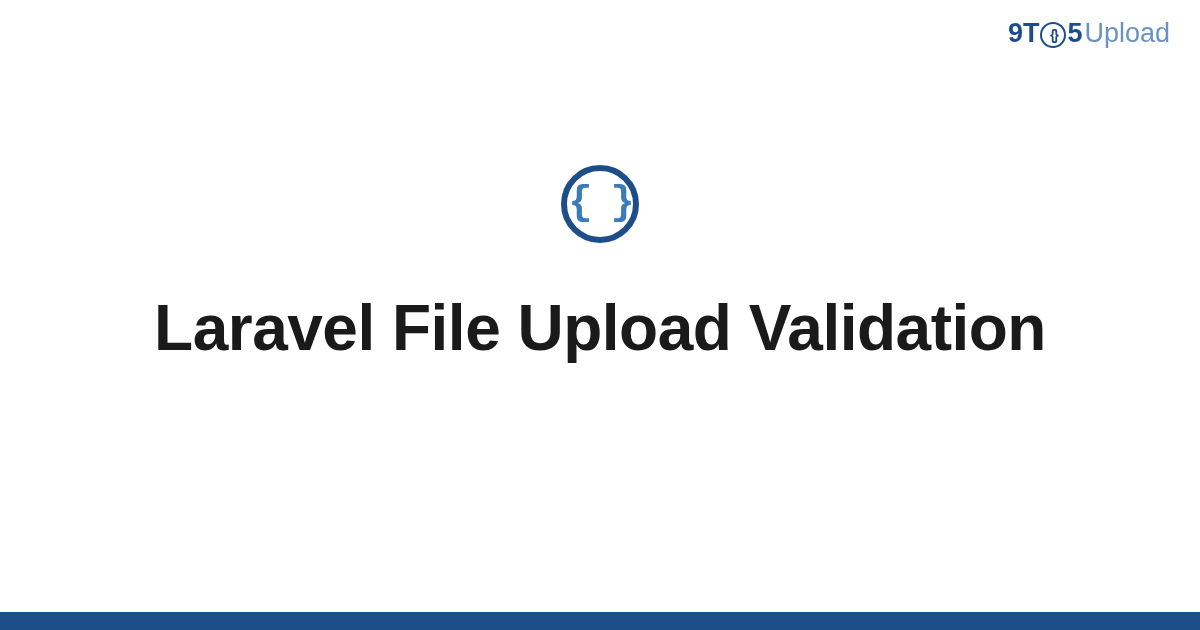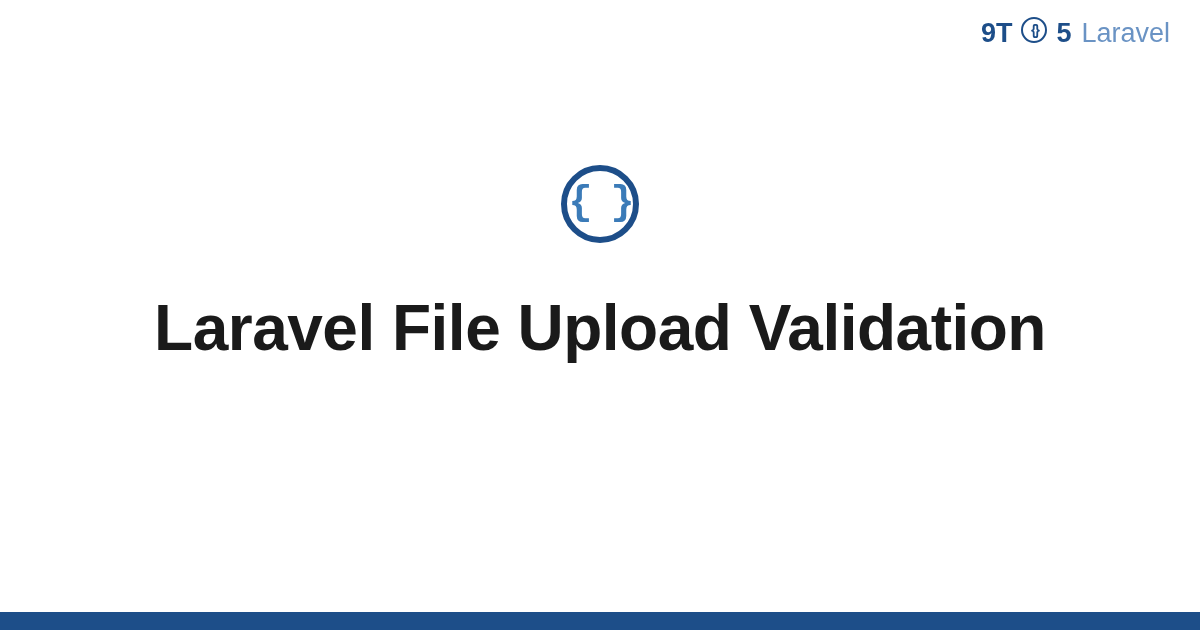--- a/index.html
+++ b/index.html
@@ -13,24 +13,23 @@
       background: #ffffff;
       font-family: Arial, Helvetica, sans-serif;
       position: relative;
       overflow: hidden;
     }
     .logo-container {
       position: absolute;
       top: 18px;
       right: 30px;
       display: flex;
-      align-items: flex-start;
+      align-items: flex-end;
       font-size: 27px;
       font-weight: 500;
-      gap: 8px;
     }
     .logo-9t {
       color: #1d4e89;
       font-weight: 600;
     }
     .logo-circle {
       display: inline-flex;
       align-items: center;
       justify-content: center;
       width: 26px;
@@ -106,21 +105,21 @@
   </style>
 </head>
 <body>
 
 <div class="logo-container">
   <span class="logo-9t">9T</span>
   <span class="logo-circle">
     <span class="logo-circle-inner">{}</span>
   </span>
   <span class="logo-5">5</span>
-  <span class="logo-answer">Laravel</span>
+  <span class="logo-answer">Upload</span>
 </div>
 
 <div class="content">
   <div class="main-icon">
     <span class="main-icon-braces">{ }</span>
   </div>
   <h1 class="title">Laravel File Upload Validation</h1>
 </div>
 
 <div class="bottom-bar"></div>

